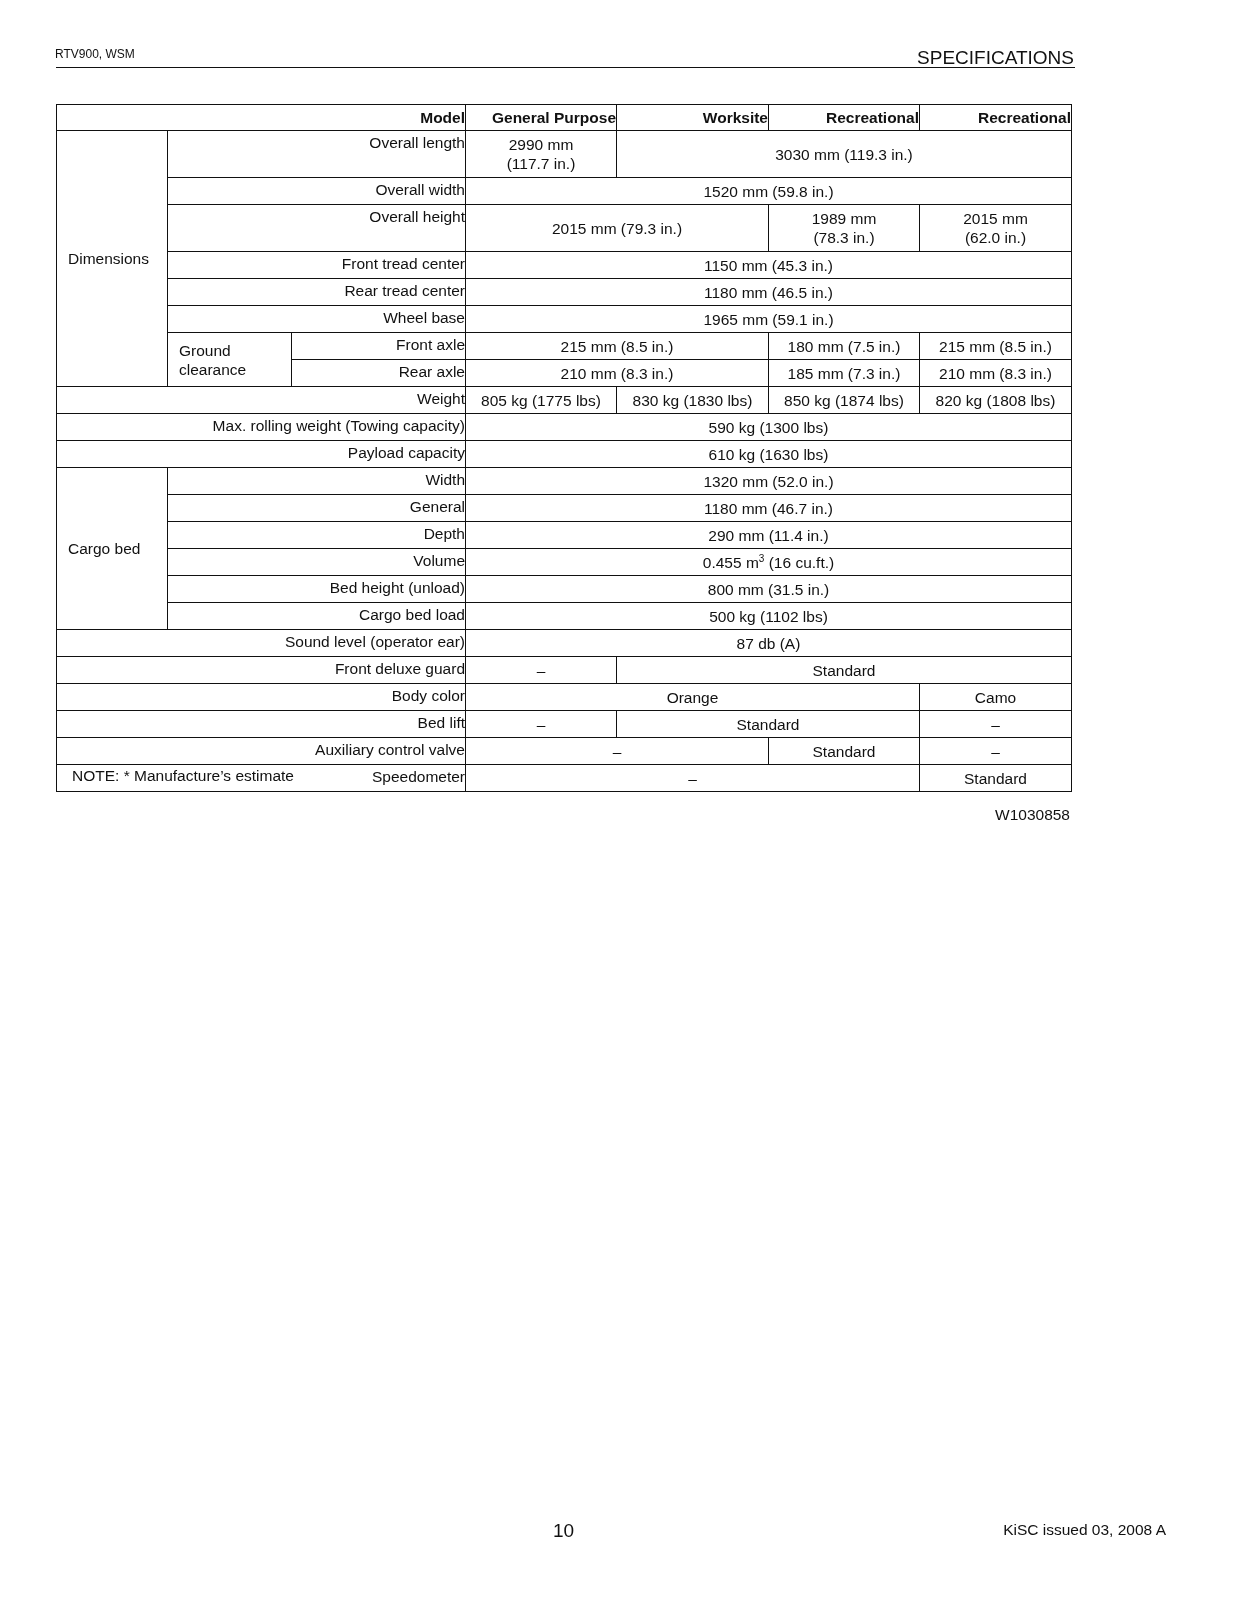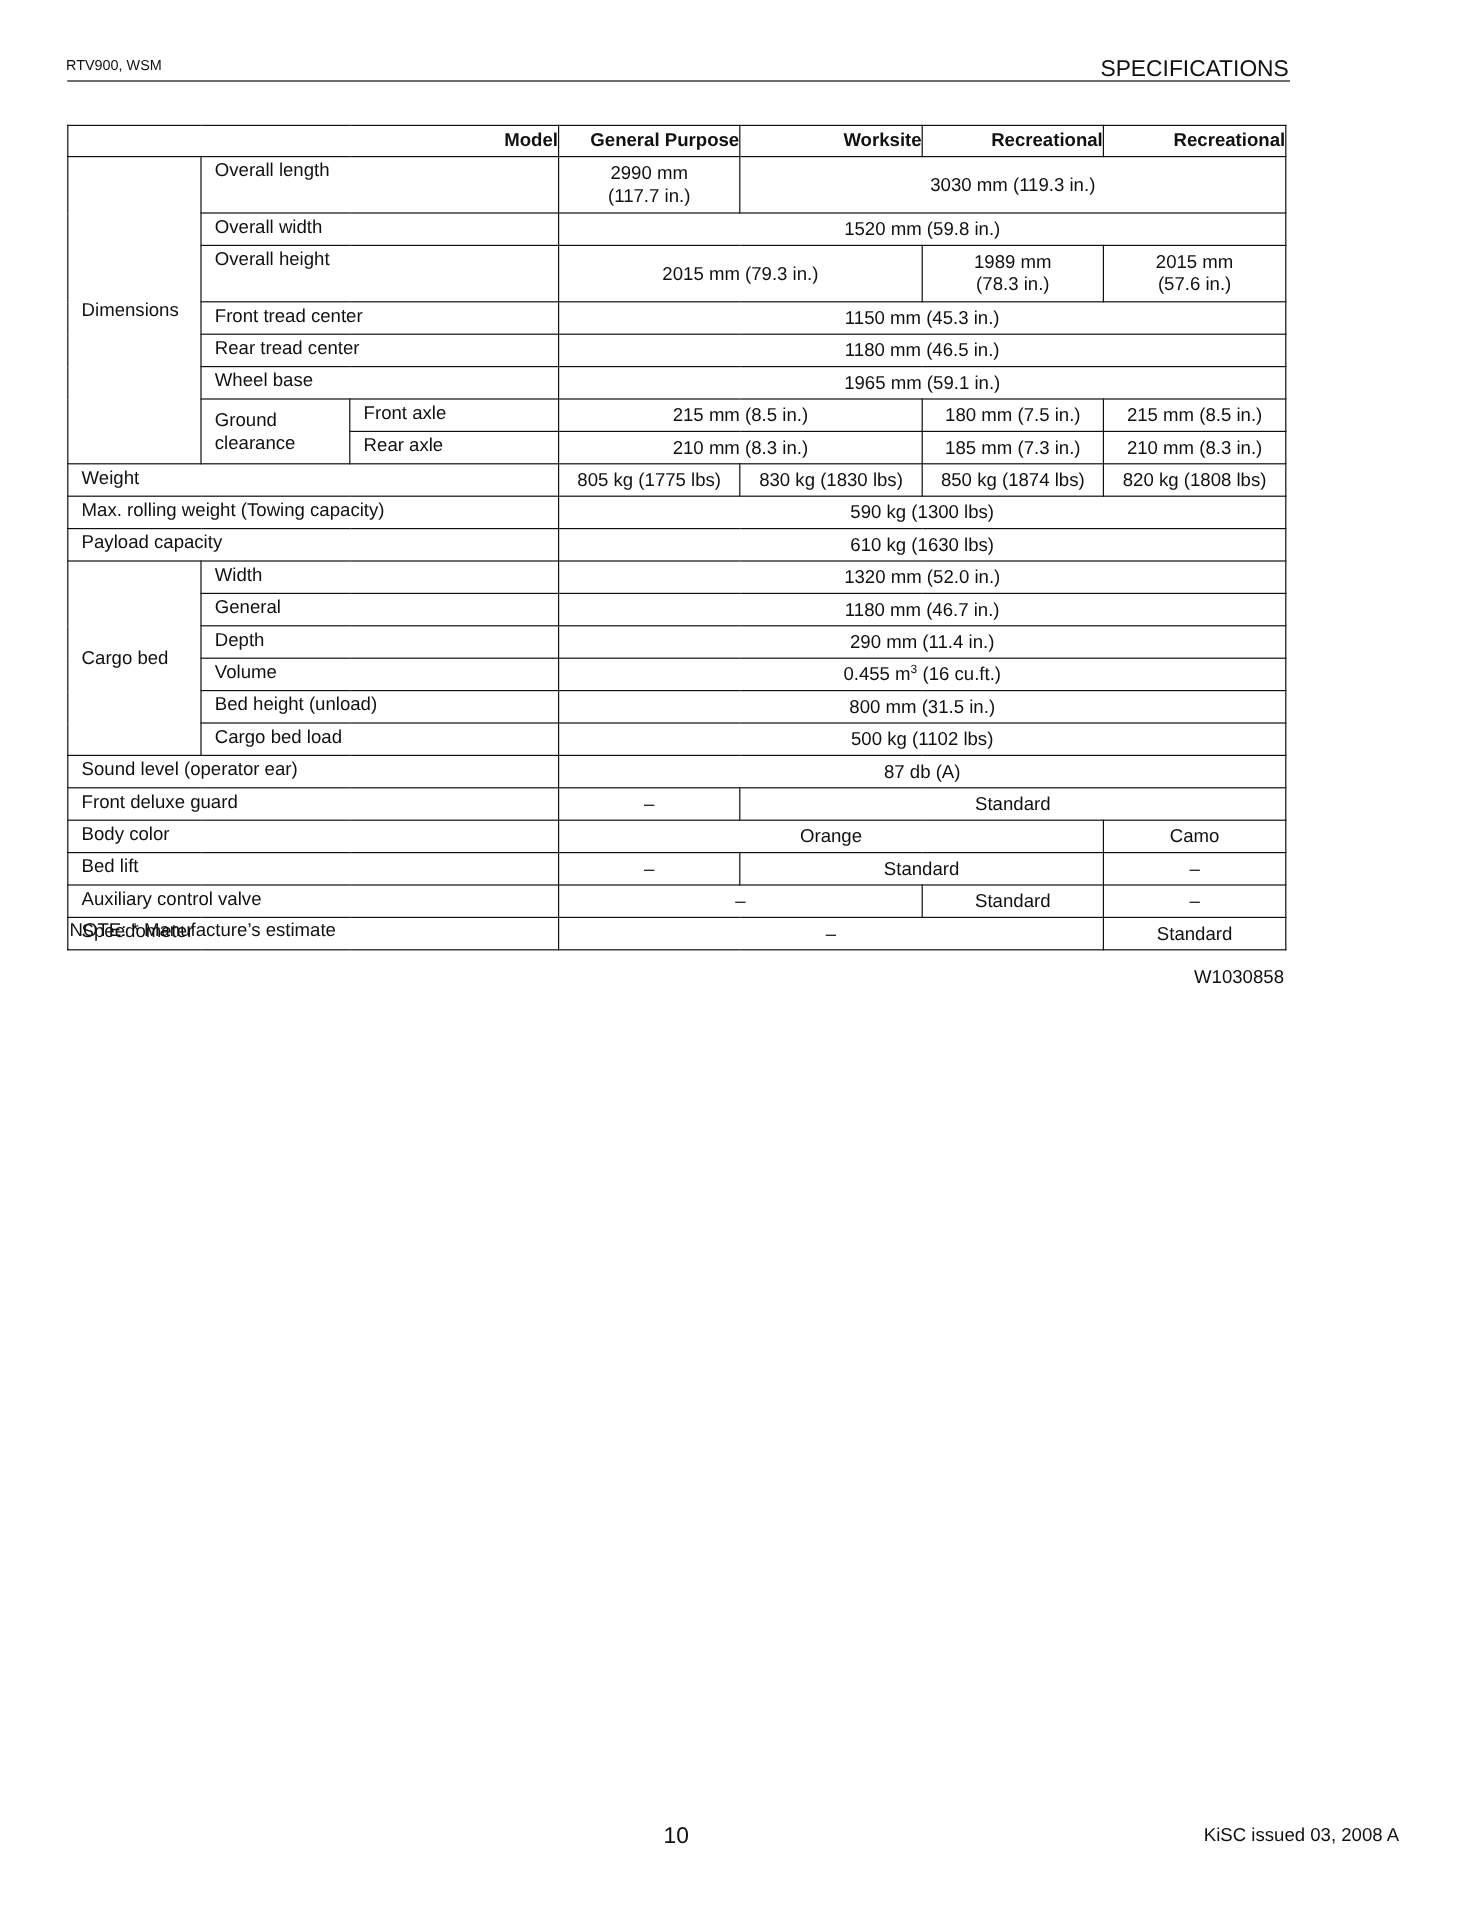--- a/index.html
+++ b/index.html
@@ -3,26 +3,26 @@
 <meta charset="utf-8">
 <style>
   html, body { margin: 0; padding: 0; background: #ffffff; }
   body { width: 1236px; height: 1600px; position: relative; font-family: "Liberation Sans", sans-serif; color: #111; }
   .hdr-left { position: absolute; left: 55px; top: 47px; font-size: 12px; }
   .hdr-right { position: absolute; right: 162px; top: 47px; font-size: 19px; }
   .hdr-rule { position: absolute; left: 56px; top: 67px; width: 1019px; height: 0; border-top: 1.5px solid #111; }
   table.spec { position: absolute; left: 56px; top: 104px; border-collapse: collapse; font-size: 15.5px; }
   table.spec td, table.spec th { border: 1.5px solid #111; padding: 0; line-height: 19px; }
   table.spec th { font-weight: bold; text-align: right; height: 25px; }
-  td.lbl { text-align: left; padding-left: 11px !important; vertical-align: top; padding-top: 2px !important; }
+  td.lbl { text-align: right; padding-left: 11px !important; vertical-align: top; padding-top: 2px !important; }
   td.lblm { text-align: left; padding-left: 11px !important; vertical-align: middle; }
   td.v { text-align: center; vertical-align: middle; }
   tr.r1 td { height: 24px; }
   tr.r2 td { height: 44px; }
-  .note { position: absolute; left: 58px; top: 766px; font-size: 15.5px; line-height: 20px; }
+  .note { position: absolute; left: 72px; top: 766px; font-size: 15.5px; line-height: 20px; }
   .note .indent { padding-left: 56px; }
   .code { position: absolute; right: 166px; top: 806px; font-size: 15.5px; }
   .pageno { position: absolute; left: 553px; top: 1520px; font-size: 19px; }
   .issue { position: absolute; right: 70px; top: 1521px; font-size: 15.5px; }
   sup { font-size: 10px; line-height: 0; }
 </style>
 </head>
 <body>
 
 <div class="hdr-left">RTV900, WSM</div>
@@ -54,21 +54,21 @@
     <td colspan="3" class="v">3030 mm (119.3 in.)</td>
   </tr>
   <tr class="r1">
     <td colspan="2" class="lbl">Overall width</td>
     <td colspan="4" class="v">1520 mm (59.8 in.)</td>
   </tr>
   <tr class="r2">
     <td colspan="2" class="lbl">Overall height</td>
     <td colspan="2" class="v">2015 mm (79.3 in.)</td>
     <td class="v"><span>1989 mm</span><br><span>(78.3 in.)</span></td>
-    <td class="v"><span>2015 mm</span><br><span>(57.6 in.)</span></td>
+    <td class="v"><span>2015 mm</span><br><span>(62.0 in.)</span></td>
   </tr>
   <tr class="r1">
     <td colspan="2" class="lbl">Front tread center</td>
     <td colspan="4" class="v">1150 mm (45.3 in.)</td>
   </tr>
   <tr class="r1">
     <td colspan="2" class="lbl">Rear tread center</td>
     <td colspan="4" class="v">1180 mm (46.5 in.)</td>
   </tr>
   <tr class="r1">

